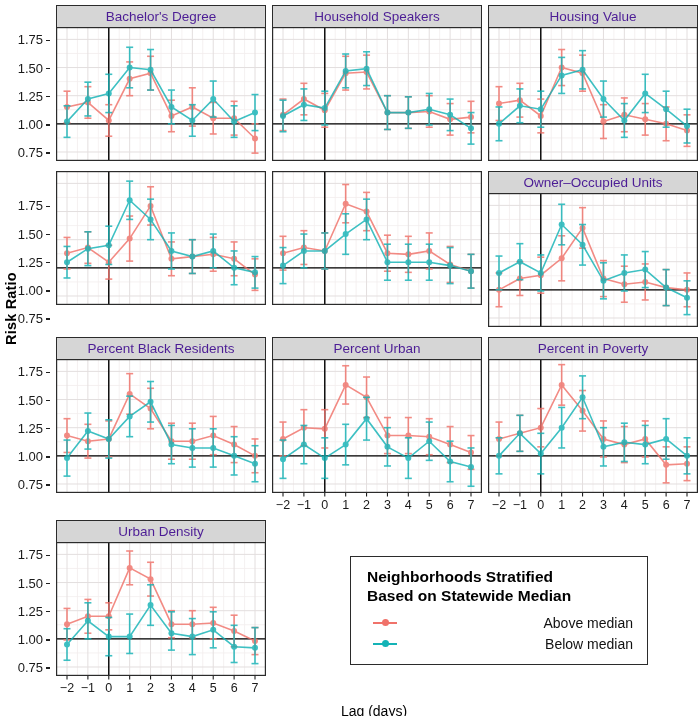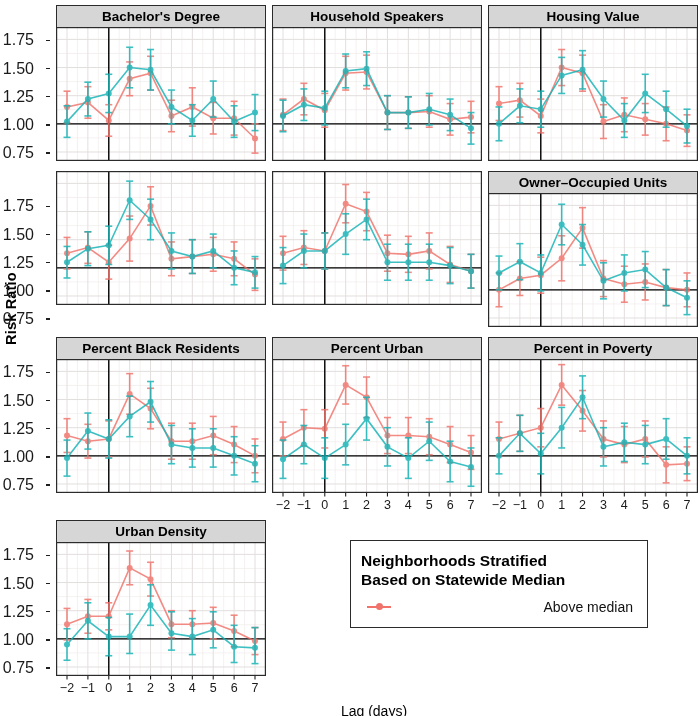--- a/index.html
+++ b/index.html
@@ -2,29 +2,29 @@
 <html><head>
 <meta charset="utf-8">
 <style>
   html,body{margin:0;padding:0;background:#fff;}
   .fig{position:relative;width:700px;height:716px;background:#fff;box-sizing:border-box;
        padding-top:5px;font-family:"Liberation Sans", sans-serif;overflow:hidden;}
   .ylab{position:absolute;left:3px;top:345px;transform-origin:0 0;transform:rotate(-90deg);
         font-weight:bold;font-size:14.5px;color:#000;white-space:nowrap;letter-spacing:.2px;}
   .row{display:flex;gap:6px;margin:0 0 8px 0;align-items:flex-start;}
   .gutter{width:50px;flex:none;position:relative;height:158px;}
-  .ytick-label{position:absolute;right:16px;font-size:16px;color:#1a1a1a;line-height:14px;}
+  .ytick-label{position:absolute;right:7px;font-size:13px;color:#1a1a1a;line-height:14px;}
   .ytick-mark{position:absolute;right:0;width:4px;height:1.3px;background:#1f1f1f;}
   .facet{width:210px;flex:none;}
   .strip{height:23px;background:#d6d6d6;border:1px solid #2b2b2b;box-sizing:border-box;
          display:flex;align-items:center;justify-content:center;margin-bottom:-1px;}
-  .strip span{font-weight:bold;font-size:13.5px;color:#000000;}
+  .strip span{font-weight:normal;font-size:13.5px;color:#4c1d95;}
   svg.panel{display:block;}
-  .legend{margin-left:78px;margin-top:20px;width:298px;box-sizing:border-box;
-          border:1.5px solid #2b2b2b;background:#fff;padding:11px 14px 12px 10px;align-self:flex-start;}
+  .legend{margin-left:78px;margin-top:36px;width:298px;box-sizing:border-box;
+          border:1.5px solid #2b2b2b;background:#fff;padding:11px 14px 12px 16px;align-self:flex-start;}
   .legend-title{font-weight:bold;font-size:15.5px;color:#000;line-height:1.22;}
   .legend-items{margin-top:9px;display:flex;flex-direction:column;gap:5px;}
   .legend-item{display:flex;align-items:center;gap:12px;font-size:14px;color:#111;justify-content:space-between;}
   .key{position:relative;width:24px;height:14px;flex:none;margin-left:6px;}
   .key-line{position:absolute;left:0;top:6px;width:24px;height:2px;}
   .key-dot{position:absolute;left:8.5px;top:3.5px;width:7px;height:7px;border-radius:50%;}
   .xlab{margin-left:50px;width:648px;text-align:center;font-size:14px;color:#000;margin-top:2px;}
 </style>
 </head>
 <body>
@@ -1400,18 +1400,25 @@
         <div>Based on Statewide Median</div>
       </div>
       <div class="legend-items">
         <div class="legend-item">
           <span class="key">
               <span class="key-line" style="background: rgb(240, 114, 106);"></span>
               <span class="key-dot" style="background: rgb(240, 114, 106);"></span>
             </span>
           <span>Above median</span>
         </div>
+        <div class="legend-item">
+          <span class="key">
+              <span class="key-line" style="background: rgb(20, 179, 182);"></span>
+              <span class="key-dot" style="background: rgb(20, 179, 182);"></span>
+            </span>
+          <span>Below median</span>
+        </div>
       </div>
     </div>
   </div>
 
   <div class="xlab">Lag (days)</div>
 </div>
 
 </body></html>

